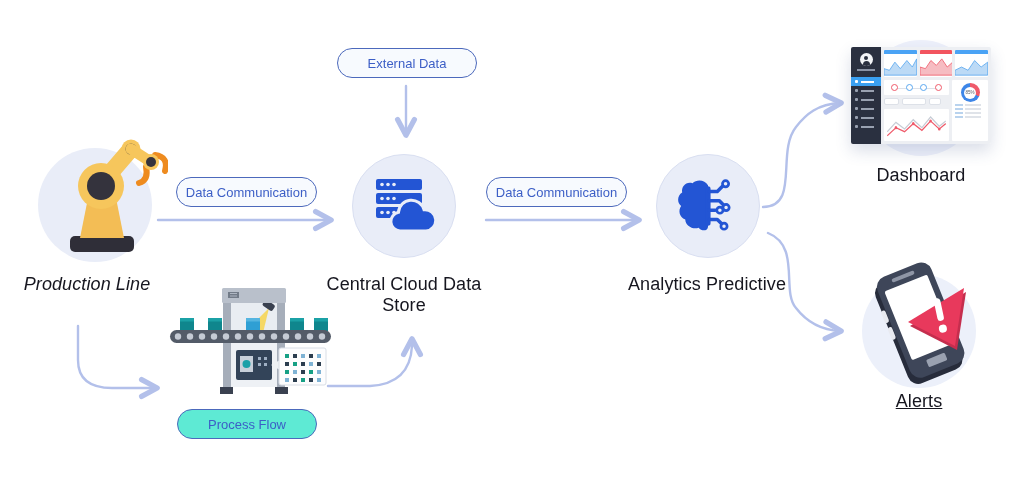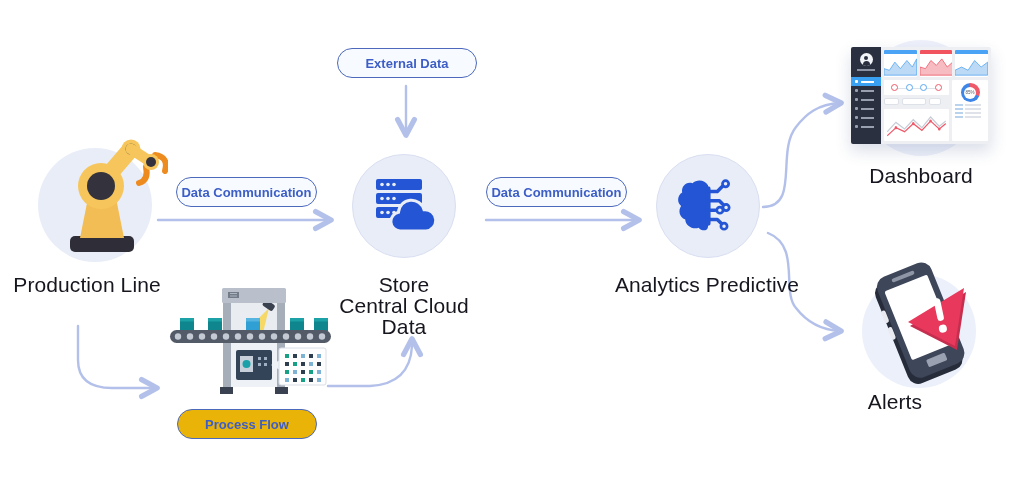--- a/index.html
+++ b/index.html
@@ -1,23 +1,23 @@
 <!DOCTYPE html>
 <html><head>
 <meta charset="utf-8">
 <style>
   html,body{margin:0;padding:0;background:#ffffff;font-family:"Liberation Sans",sans-serif;}
   .stage{position:relative;width:1024px;height:489px;background:#ffffff;overflow:hidden;}
   .blob{position:absolute;border-radius:50%;background:#e9edf8;}
   .blob.bordered{border:1px solid #d9dff1;box-sizing:border-box;}
   .iconwrap{position:absolute;display:flex;align-items:center;justify-content:center;}
-  .nodelabel{position:absolute;text-align:center;font-size:21px;line-height:21px;color:#16161f;letter-spacing:.1px;}
+  .nodelabel{position:absolute;text-align:center;font-size:18px;line-height:21px;color:#16161f;letter-spacing:.1px;}
   .pill{position:absolute;height:30px;border:1.5px solid #4c69bc;border-radius:16px;display:flex;align-items:center;
-        justify-content:center;font-size:13px;color:#3c5ec6;background:#f7fafe;box-sizing:border-box;white-space:nowrap;font-weight:bold;}
-  .pill.tint{background:#eab308;}
+        justify-content:center;font-size:13px;color:#3c5ec6;background:#f7fafe;box-sizing:border-box;white-space:nowrap;}
+  .pill.tint{background:#5eead4;}
   .arrows{position:absolute;left:0;top:0;width:1024px;height:489px;pointer-events:none;}
   
   .dash{position:absolute;left:851px;top:47px;width:140px;height:97px;display:flex;border-radius:2px;overflow:hidden;
         box-shadow:0 7px 16px rgba(50,70,130,.18);}
   .dash-side{width:30px;background:#2a3040;padding-top:6px;box-sizing:border-box;flex:0 0 30px;}
   .av{width:13px;height:13px;border-radius:50%;background:#f2f4f7;margin:0 auto;position:relative;overflow:hidden;}
   .av::before{content:"";position:absolute;left:4.5px;top:2.5px;width:4px;height:4px;border-radius:50%;background:#2a3040;}
   .av::after{content:"";position:absolute;left:3px;top:7.5px;width:7px;height:5px;border-radius:4px 4px 0 0;background:#2a3040;}
   .av-name{width:18px;height:2px;background:#8b93a5;margin:3px auto 6px;}
   .mrow{height:9px;display:flex;align-items:center;gap:3px;padding-left:4px;}
@@ -341,26 +341,26 @@
   <div class="pill" style="left:486px;top:177px;width:141px;">
     <span>Data Communication</span>
   </div>
   <div class="pill" style="left:337px;top:48px;width:140px;">
     <span>External Data</span>
   </div>
   <div class="pill tint" style="left:177px;top:409px;width:140px;">
     <span>Process Flow</span>
   </div>
 
-  <div class="nodelabel" style="left:7px;top:274px;width:160px;">
+  <div class="nodelabel" style="left:7px;top:274px;width:160px;font-style:italic;">
     <div>Production Line</div>
   </div>
   <div class="nodelabel" style="left:314px;top:274px;width:180px;">
+    <div>Central Cloud Data</div>
     <div>Store</div>
-    <div>Central Cloud Data</div>
   </div>
   <div class="nodelabel" style="left:612px;top:274px;width:190px;">
     <div>Analytics Predictive</div>
   </div>
   <div class="nodelabel" style="left:850px;top:165px;width:142px;">Dashboard</div>
-  <div class="nodelabel" style="left:836px;top:391px;width:118px;">Alerts</div>
+  <div class="nodelabel" style="left:860px;top:391px;width:118px;text-decoration:underline;">Alerts</div>
 
 </div>
 
 </body></html>

